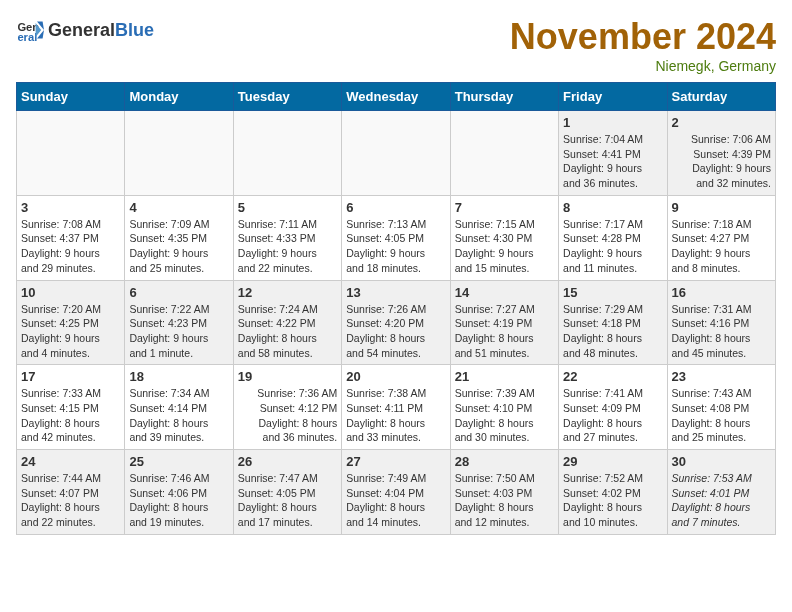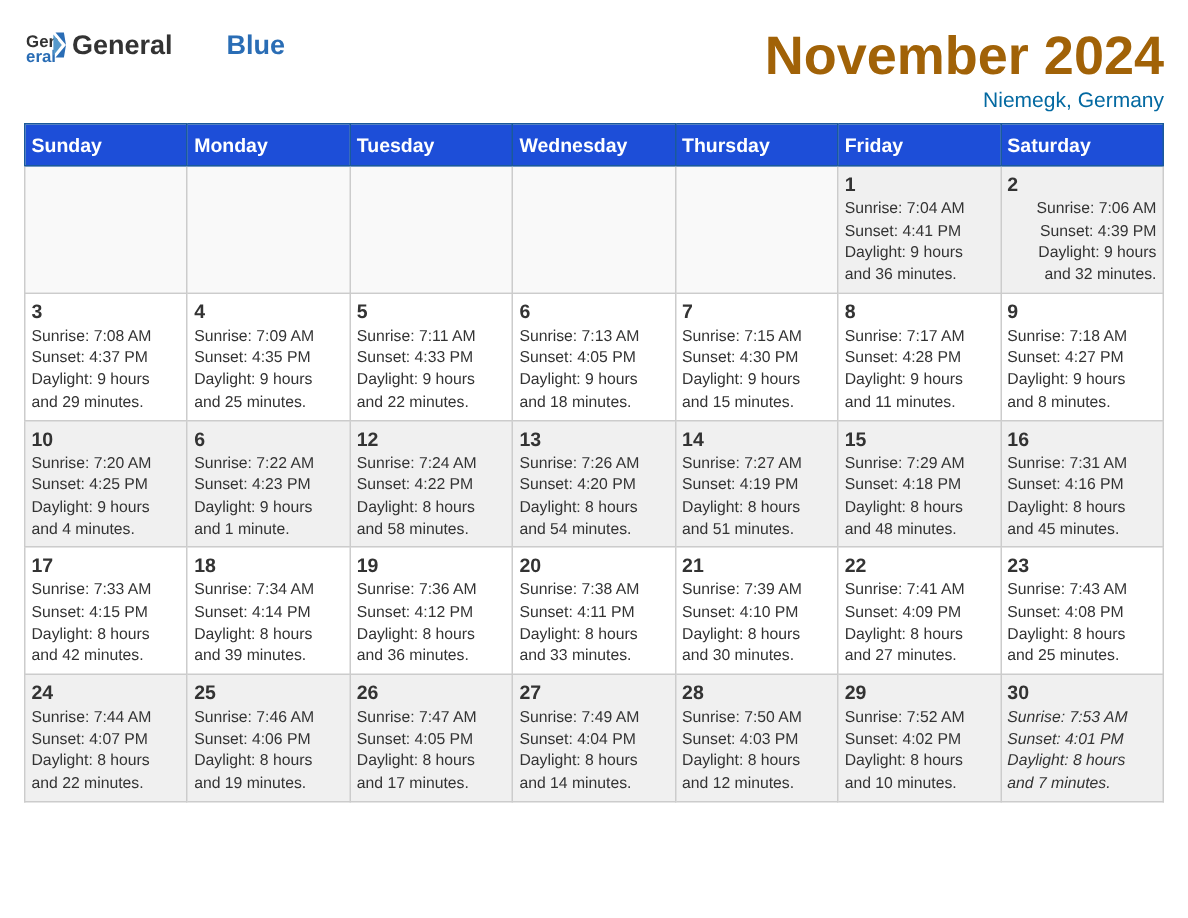--- a/index.html
+++ b/index.html
@@ -38,29 +38,29 @@
     .title-area {
       text-align: right;
     }
     .month-title {
       font-size: 36px;
       font-weight: bold;
       color: #a16207;
     }
     .location {
       font-size: 14px;
-      color: #0369a1;
+      color: #4d7c0f;
     }
     .calendar {
       width: 100%;
       border-collapse: collapse;
       font-size: 11px;
     }
     .calendar th {
-      background: #1d4ed8;
+      background: #0369a1;
       color: #fff;
       padding: 6px 4px;
       text-align: left;
       font-size: 13px;
       border: 1px solid #1a5a9a;
     }
     .calendar td {
       border: 1px solid #ccc;
       vertical-align: top;
       padding: 4px;
@@ -92,21 +92,21 @@
 
 <div class="header-area">
   <div class="logo">
     <svg class="logo-icon" viewBox="0 0 40 40">
       <text x="2" y="22" font-size="16" font-weight="bold" fill="#333">Gen</text>
       <text x="2" y="36" font-size="16" font-weight="bold" fill="#2a6db5">eral</text>
       <polygon points="30,8 40,20 30,32 38,32 40,20 38,8" fill="#2a6db5"></polygon>
       <polygon points="28,10 36,20 28,30" fill="#5599cc"></polygon>
     </svg>
     <div>
-      <div style="display:flex; align-items:baseline;gap:36px;">
+      <div style="display:flex; align-items:baseline;">
         <span class="logo-text-general">General</span>
         <span class="logo-text-blue">Blue</span>
       </div>
     </div>
   </div>
   <div class="title-area">
     <div class="month-title">November 2024</div>
     <div class="location">Niemegk, Germany</div>
   </div>
 </div>
@@ -257,21 +257,21 @@
         </td>
         <td>
           <span class="day-number">18</span>
           <div class="day-info" style="white-space: pre-line;">Sunrise: 7:34 AM
 Sunset: 4:14 PM
 Daylight: 8 hours
 and 39 minutes.</div>
         </td>
         <td>
           <span class="day-number">19</span>
-          <div class="day-info" style="white-space: pre-line;">Sunrise: 7:36 AM
+          <div class="day-info" style="white-space: pre-line; text-align: right;">Sunrise: 7:36 AM
 Sunset: 4:12 PM
 Daylight: 8 hours
 and 36 minutes.</div>
         </td>
         <td>
           <span class="day-number">20</span>
           <div class="day-info" style="white-space: pre-line;">Sunrise: 7:38 AM
 Sunset: 4:11 PM
 Daylight: 8 hours
 and 33 minutes.</div>

